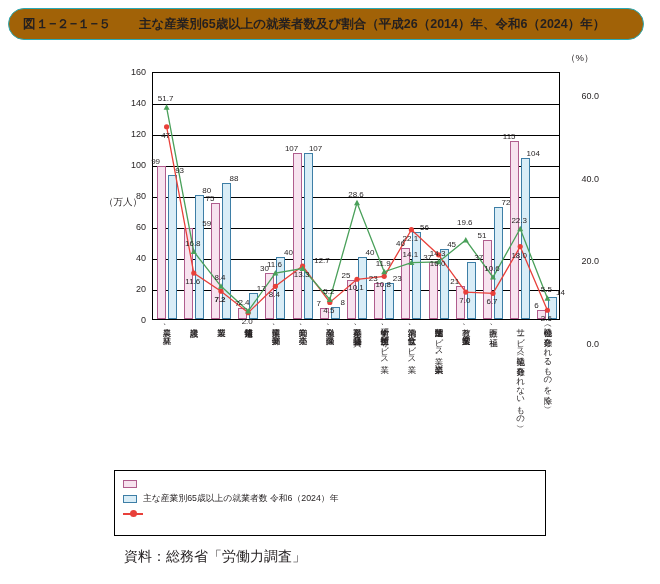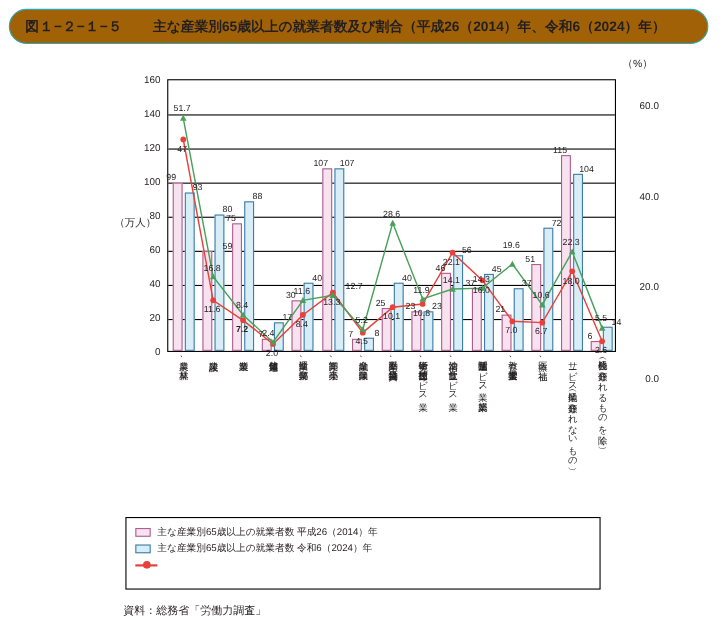--- a/index.html
+++ b/index.html
@@ -86,21 +86,21 @@
   }
   .leg-row{display:flex;align-items:center;height:14px;margin-bottom:1px;font-size:8.8px;}
   .leg-swatch{width:14px;height:8px;margin-right:6px;box-sizing:border-box;}
   .leg-swatch.pink{background:#f7e3ef;border:1px solid #b05d8e;}
   .leg-swatch.blue{background:#d9edf7;border:1px solid #3d7ea6;}
   .leg-line{width:20px;height:8px;margin-right:4px;position:relative;}
   .leg-line i{position:absolute;left:0;top:3px;width:20px;height:1.5px;}
   .leg-line u{position:absolute;left:7px;top:0px;width:7px;height:7px;text-decoration:none;}
 
   .source{
-    position:absolute;left:112px;top:548px;font-size:10px;
+    position:absolute;left:124px;top:548px;font-size:14px;
   }
 </style>
 </head>
 <body>
 
 <div id="wrap">
 
   <div class="title-bar">
     <span class="t-num">図１−２−１−５</span>
     <span class="t-text">主な産業別65歳以上の就業者数及び割合（平成26（2014）年、令和6（2024）年）</span>
@@ -279,21 +279,20 @@
       <div class="cat" style="left: 431.6px;">生活関連サービス業、娯楽業</div>
       <div class="cat" style="left: 458.8px;">教育、学習支援業</div>
       <div class="cat" style="left: 486px;">医療、福祉</div>
       <div class="cat" style="left: 513.2px;">サービス業（他に分類されないもの）</div>
       <div class="cat" style="left: 540.4px;">公務（他に分類されるものを除く）</div>
     </div>
 
   <div class="legend">
     <div class="leg-row">
       <span class="leg-swatch pink"></span>
-      <span>主な産業別65歳以上の就業者数 平成26（2014）年</span>
     </div>
     <div class="leg-row">
       <span class="leg-swatch blue"></span>
       <span>主な産業別65歳以上の就業者数 令和6（2024）年</span>
     </div>
     <div class="leg-row">
       <span class="leg-line">
         <i style="background:#e8403a"></i>
         <u style="background:#e8403a;border-radius:50%;display:block"></u>
       </span>

